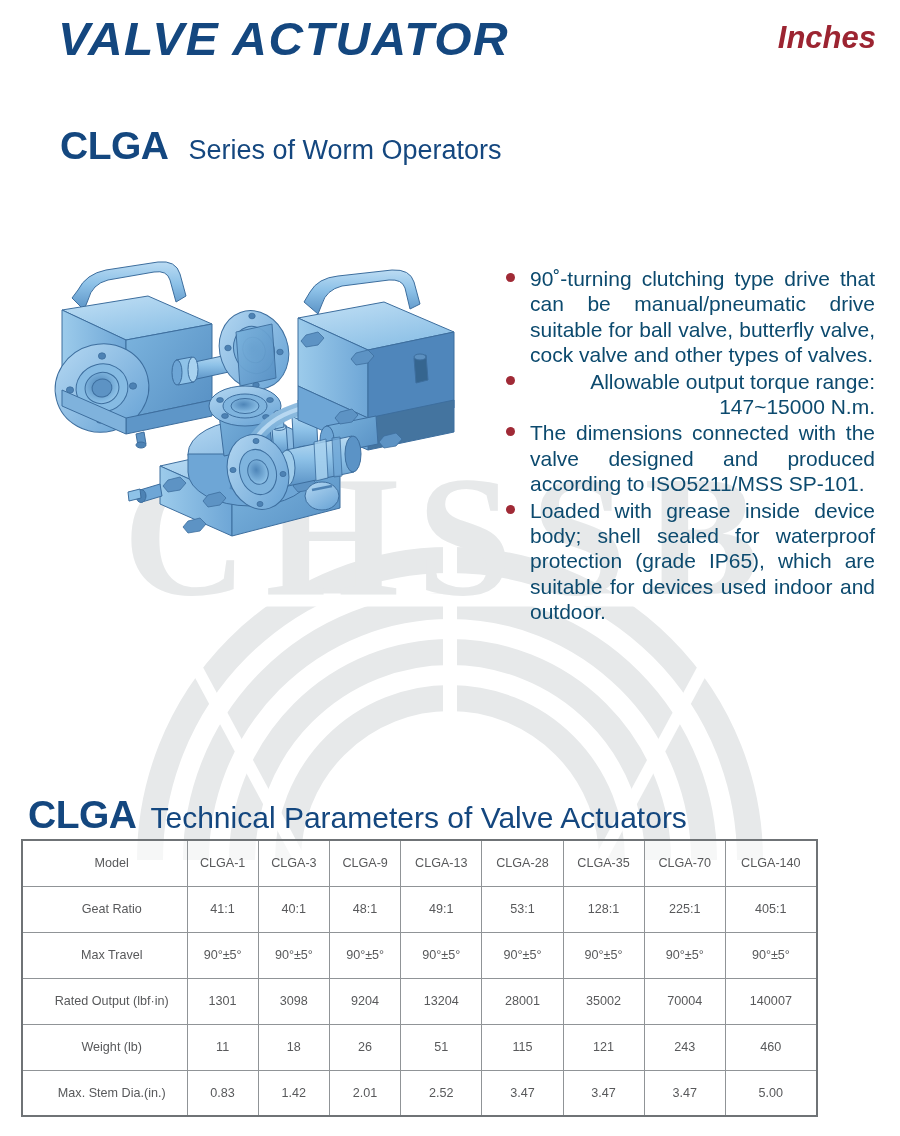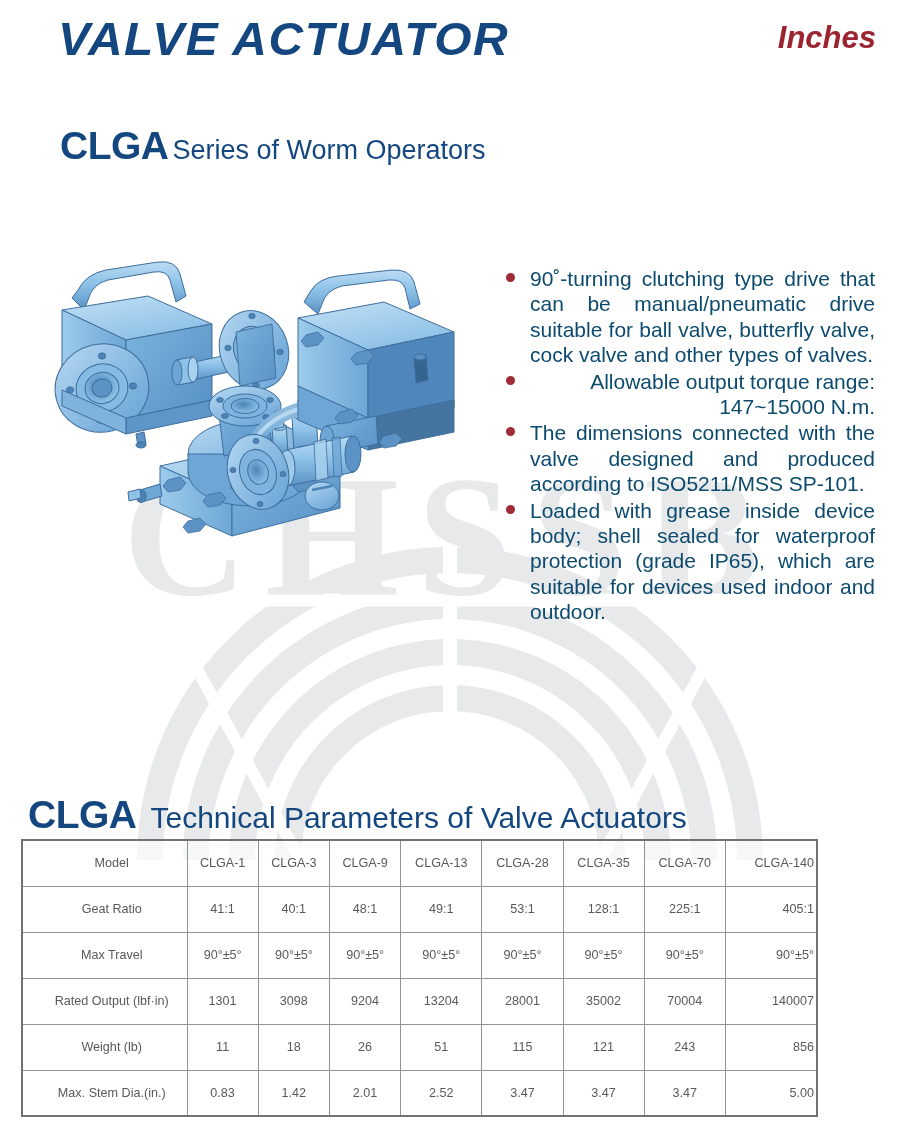--- a/index.html
+++ b/index.html
@@ -75,21 +75,21 @@
   }
   #series-code {
     font-size: 39px;
     font-weight: 700;
     letter-spacing: -0.5px;
     vertical-align: baseline;
   }
   #series-sub {
     font-size: 27px;
     font-weight: 400;
-    margin-left: 4px;
+    margin-left: 20px;
     vertical-align: baseline;
   }
 
   
   #product-image {
     position: absolute;
     left: 40px; top: 240px;
     width: 450px; height: 300px;
     z-index: 3;
   }
@@ -158,21 +158,21 @@
     color: #58595b;
     height: 46px;
     padding: 0 2px;
     background: rgba(255,255,255,0.62);
   }
   #spec-table td.rowlabel {
     width: 165px;
     font-size: 12.6px;
   }
   #spec-table tr td:first-child { border-left: 2px solid #6f7376; padding-left: 16px; }
-  #spec-table tr td:last-child  { border-right: 2px solid #6f7376; text-align: right; }
+  #spec-table tr td:last-child  { border-right: 2px solid #6f7376; }
   #spec-table tr:first-child td { border-top: 2px solid #6f7376; }
   #spec-table tr:last-child td  { border-bottom: 2px solid #6f7376; }
 </style>
 </head>
 <body>
 
 <div id="page">
 
   <div id="watermark">
     <svg width="900" height="560" viewBox="0 0 900 560">
@@ -469,21 +469,21 @@
       </tr>
       <tr>
         <td class="rowlabel">Weight (lb)</td>
         <td>11</td>
         <td>18</td>
         <td>26</td>
         <td>51</td>
         <td>115</td>
         <td>121</td>
         <td>243</td>
-        <td>856</td>
+        <td>460</td>
       </tr>
       <tr>
         <td class="rowlabel">Max. Stem Dia.(in.)</td>
         <td>0.83</td>
         <td>1.42</td>
         <td>2.01</td>
         <td>2.52</td>
         <td>3.47</td>
         <td>3.47</td>
         <td>3.47</td>

